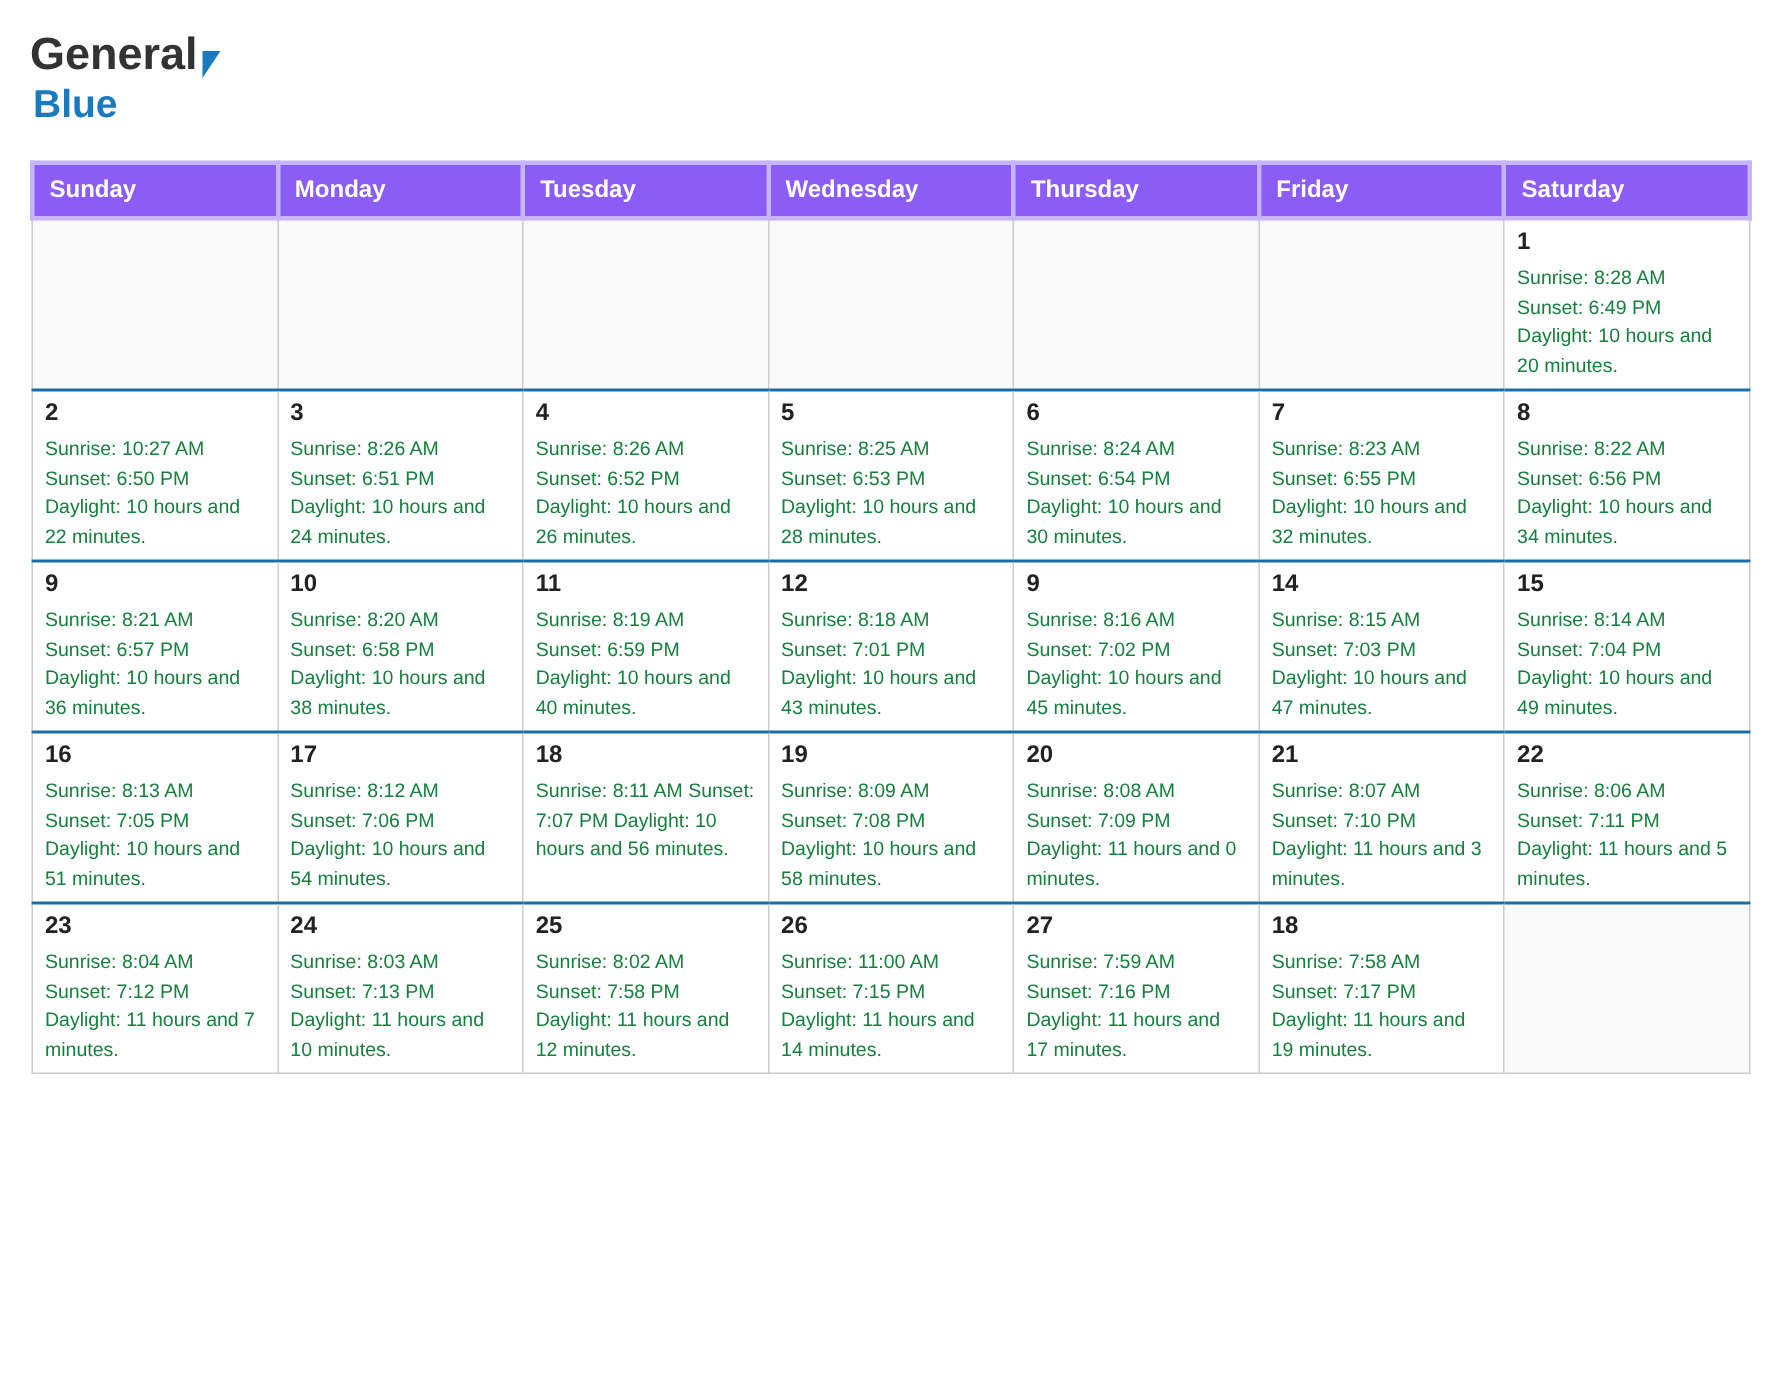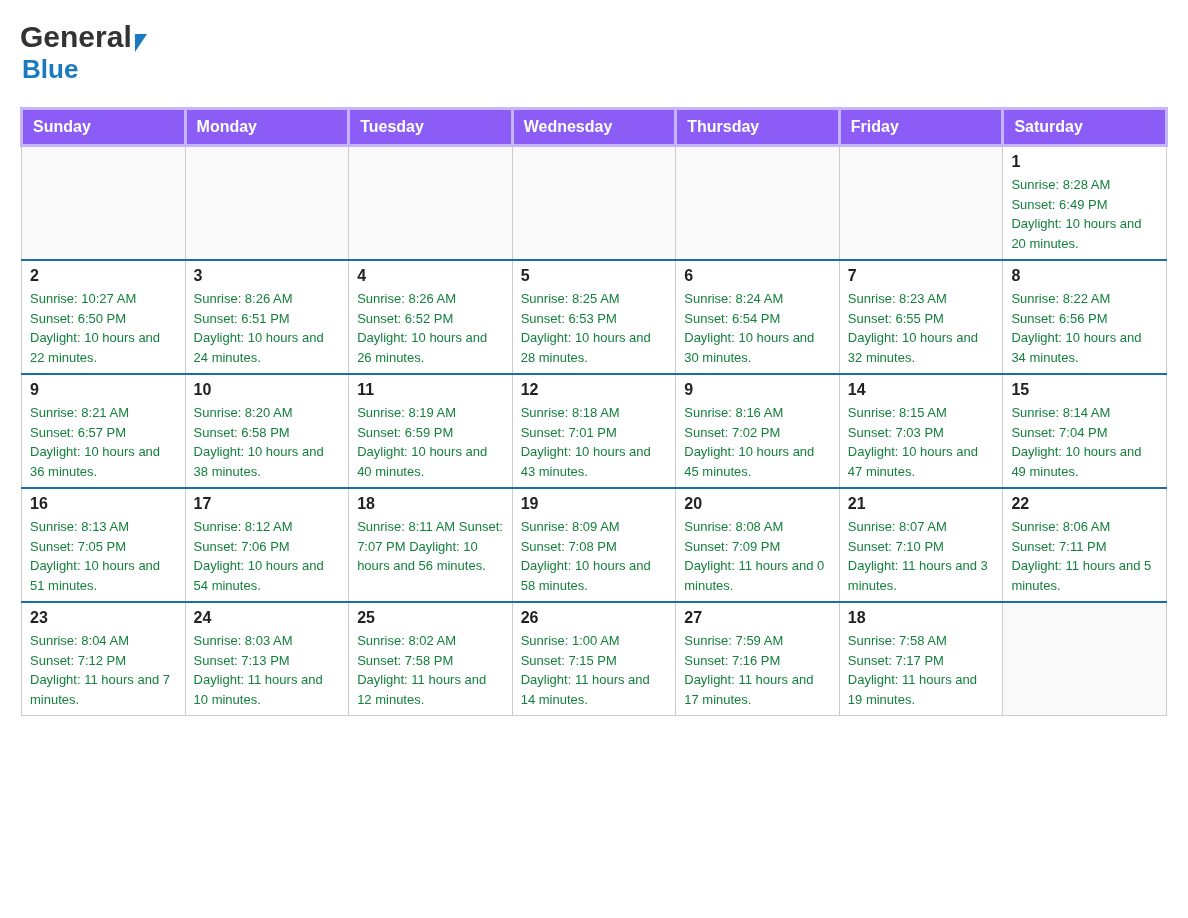--- a/index.html
+++ b/index.html
@@ -294,21 +294,21 @@
 Daylight: 11 hours and 10 minutes.</div>
         </td>
         <td>
           <span class="day-number">25</span>
           <div class="day-info">Sunrise: 8:02 AM
 Sunset: 7:58 PM
 Daylight: 11 hours and 12 minutes.</div>
         </td>
         <td>
           <span class="day-number">26</span>
-          <div class="day-info">Sunrise: 1:00 AM
+          <div class="day-info">Sunrise: 11:00 AM
 Sunset: 7:15 PM
 Daylight: 11 hours and 14 minutes.</div>
         </td>
         <td>
           <span class="day-number">27</span>
           <div class="day-info">Sunrise: 7:59 AM
 Sunset: 7:16 PM
 Daylight: 11 hours and 17 minutes.</div>
         </td>
         <td>

